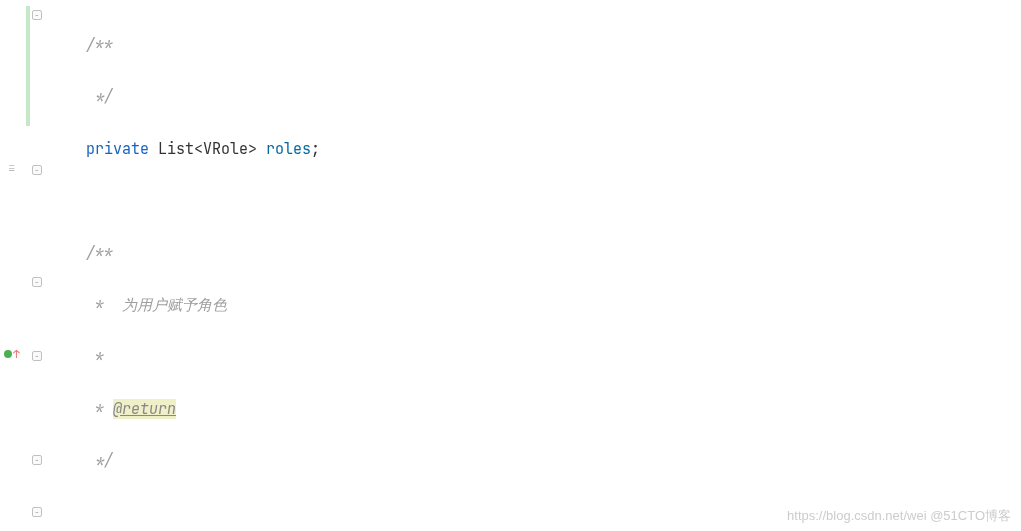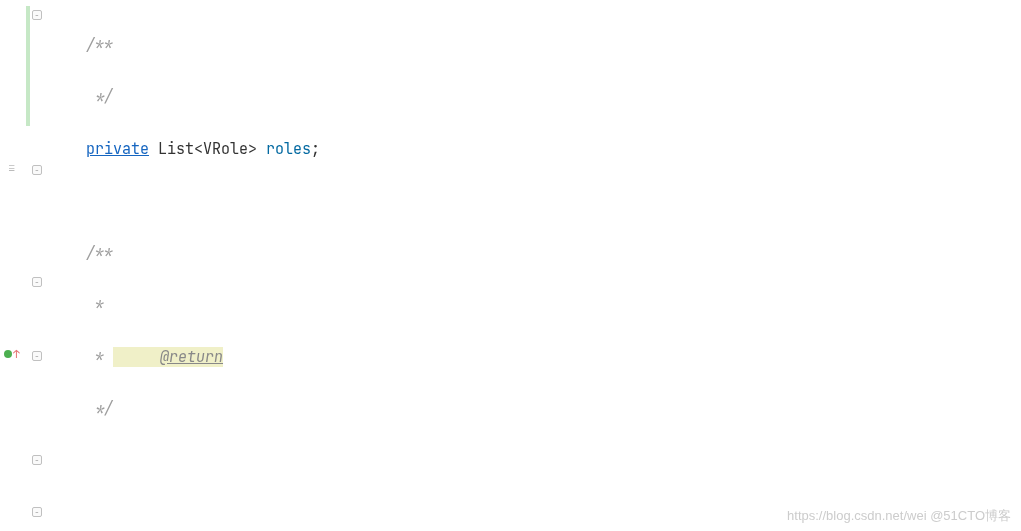--- a/index.html
+++ b/index.html
@@ -64,24 +64,24 @@
       font-size: 12px;
     }
     .editor {
       flex: 1;
       padding: 6px 0 0 40px;
       line-height: 26px;
       white-space: pre;
       color: #333;
     }
     .comment { color: #9e9e9e; font-style: italic; }
-    .keyword { color: #1565c0; text-decoration: underline; }
+    .keyword { color: #1565c0; }
     .type { color: #333; }
     .identifier { color: #0369a1; }
-    .return-tag { background: #f0f0c8; font-style: italic; color: #888; text-decoration: underline; padding-left: 47px;}
+    .return-tag { background: #f0f0c8; font-style: italic; color: #888; text-decoration: underline;}
     .watermark {
       position: absolute;
       bottom: 6px;
       right: 10px;
       font-size: 13px;
       color: #cccccc;
       font-family: sans-serif;
       pointer-events: none;
       margin-top: 8px;
     }
@@ -101,20 +101,21 @@
   <div class="fold-line" style="top:455px;">−</div>
   <div class="fold-line" style="top:507px;">−</div>
 </div>
 
 <div class="editor">
 <div class="line"><span class="comment">/**</span></div>
 <div class="line"><span class="comment"> */</span></div>
 <div class="line"><span class="keyword">private</span> <span class="type">List&lt;VRole&gt;</span> <span class="identifier">roles</span><span>;</span></div>
 <div class="line"></div>
 <div class="line"><span class="comment">/**</span></div>
+<div class="line"><span class="comment"> *  为用户赋予角色</span></div>
 <div class="line"><span class="comment"> *</span></div>
 <div class="line"><span class="comment"> * </span><span class="return-tag">@return</span></div>
 <div class="line"><span class="comment"> */</span></div>
 
 
 
 
 
 
 

